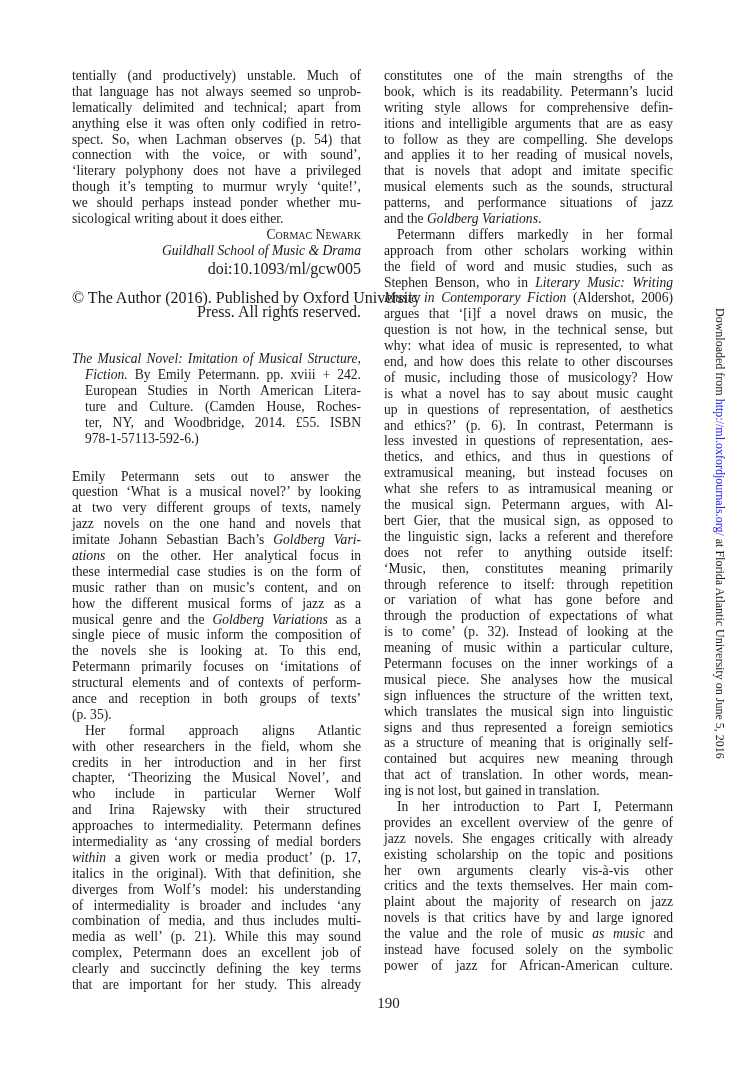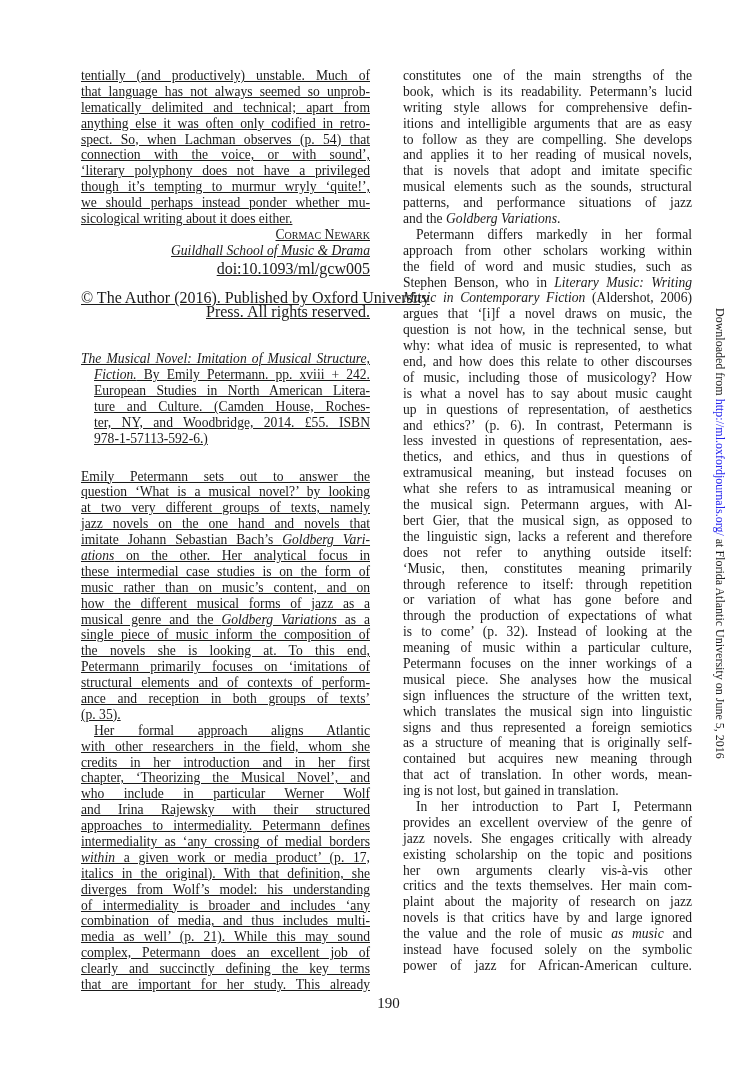--- a/index.html
+++ b/index.html
@@ -1,20 +1,20 @@
 <!DOCTYPE html>
 <html><head>
 <meta charset="utf-8">
 <style>
   html, body { margin: 0; padding: 0; background: #ffffff; }
   body { width: 745px; height: 1084px; position: relative; overflow: hidden;
          font-family: "Liberation Serif", "DejaVu Serif", serif; color: #1a1a1a; }
   .col { position: absolute; top: 68px; width: 289px; font-size: 13.6px; line-height: 15.9px; }
-  .col-left { left: 81px; text-decoration: underline; }
-  .col-right { left: 384px; margin-left: 19px; }
+  .col-left { left: 72px; }
+  .col-right { left: 384px; }
   .ln { display: block; white-space: nowrap; text-align: justify; text-align-last: justify; height: 15.9px; }
   .ln.last { text-align-last: left; }
   .ln.ind { padding-left: 13px; }
   .ln.hang { padding-left: 13px; }
   .ln.right { text-align: right; text-align-last: right; }
   i { font-style: italic; }
   .sc { font-variant: small-caps; }
   .small { font-size: 16px; line-height: 13.5px; height: 13.5px; }
   .gap2 { height: 33px; }
   .gap3 { height: 22px; }

